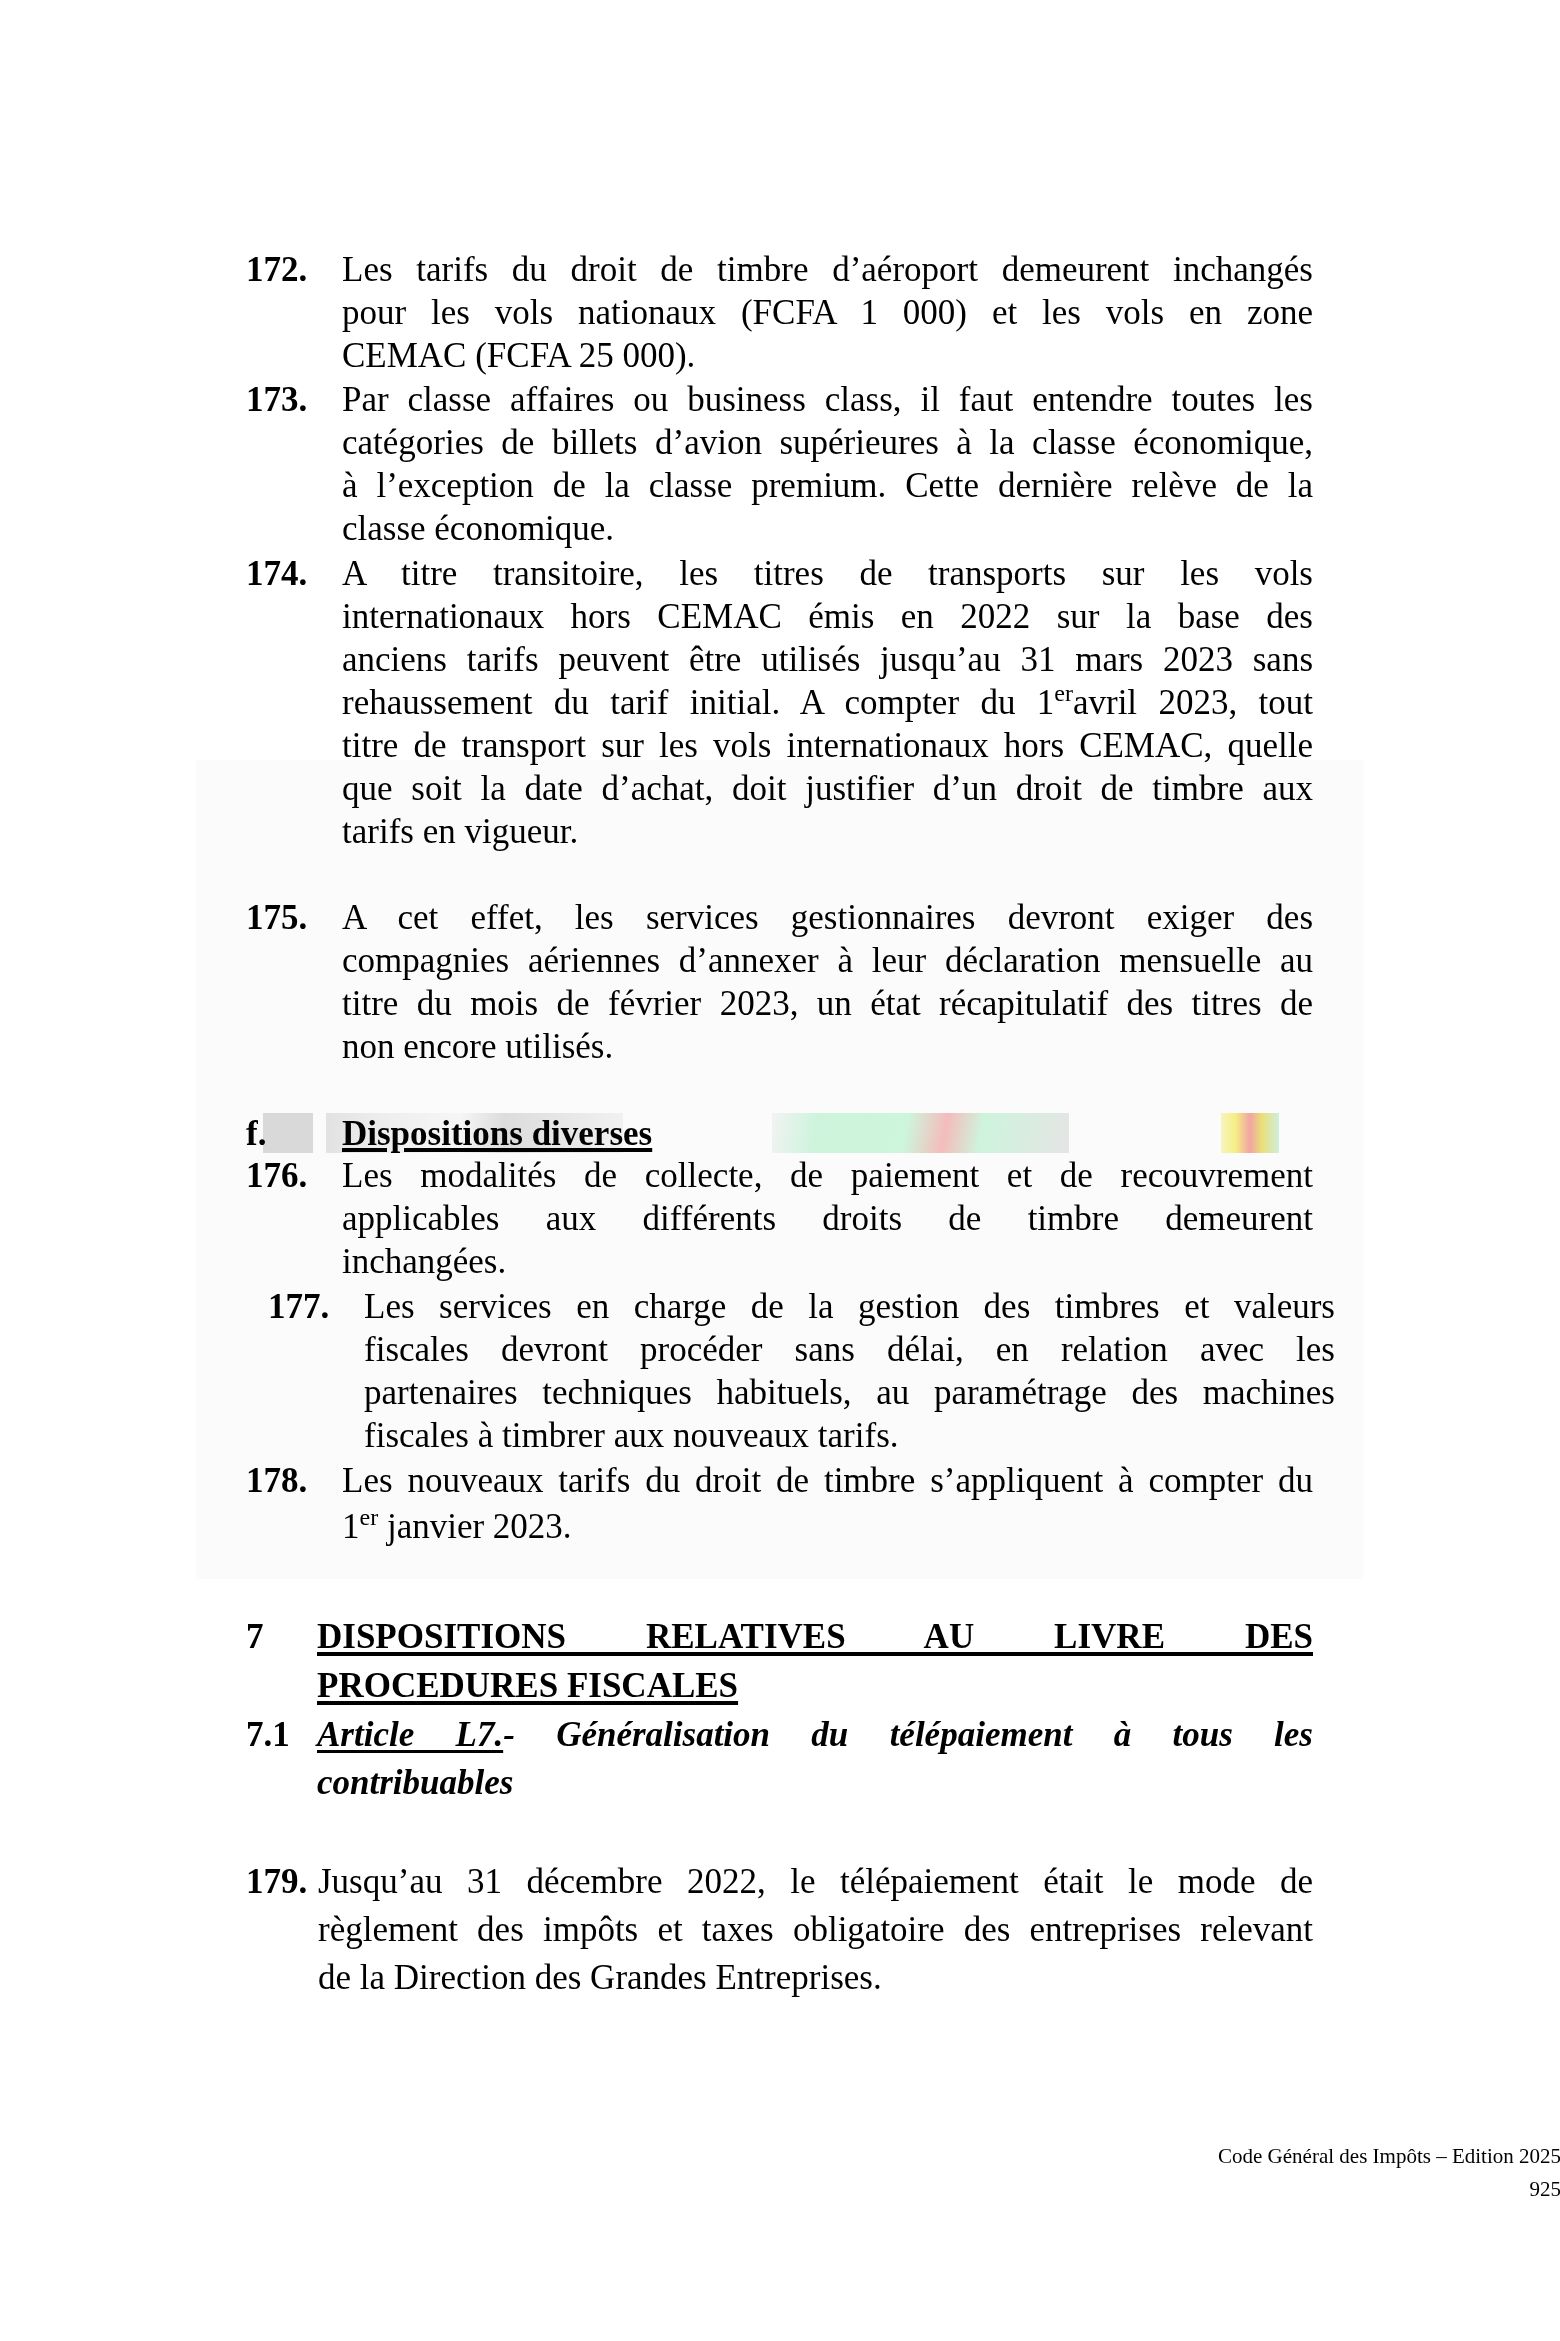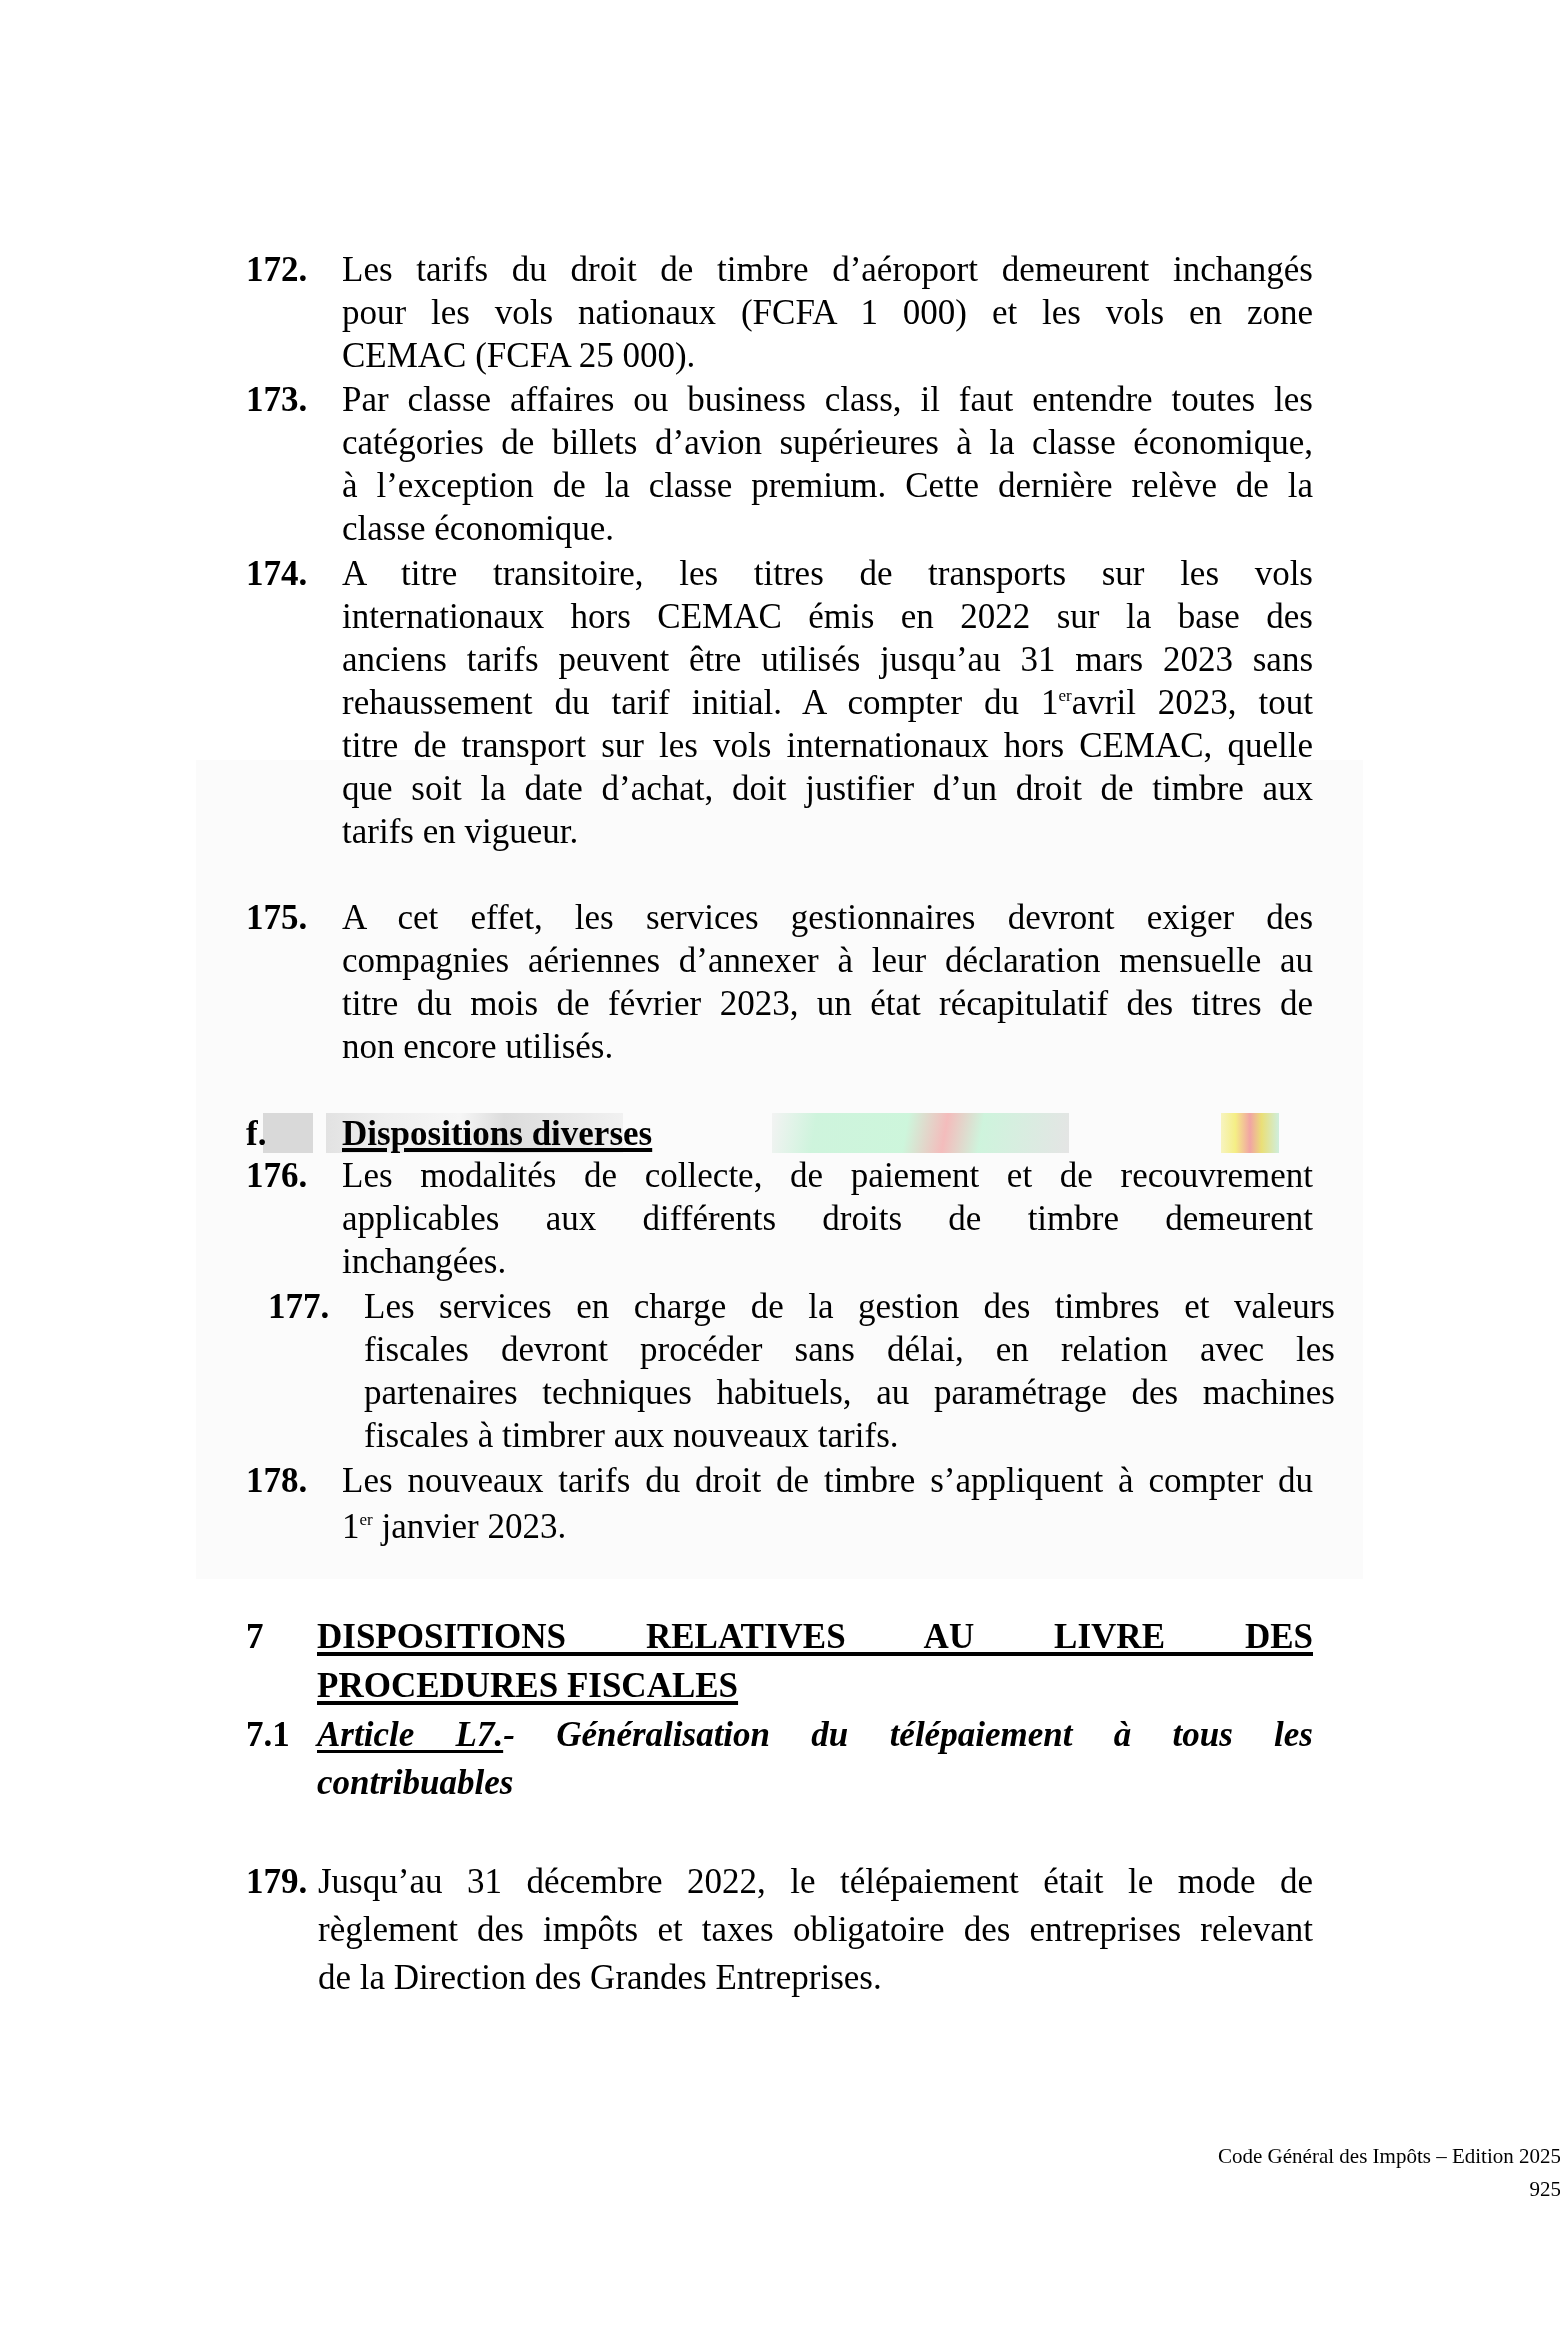--- a/index.html
+++ b/index.html
@@ -16,21 +16,21 @@
   .art-flag { left:1221px; width:58px; background:linear-gradient(90deg,#f7f4c0 0%,#f5ee85 25%,#f1a4a4 50%,#eadf77 70%,#cfeedd 100%); }
 
   .content { position:absolute; left:0; top:0; width:1561px; z-index:1; }
 
   .item { position:absolute; left:246px; width:1067px; font-size:35px; line-height:43px; }
   .item .num { position:absolute; left:0; top:0; font-weight:bold; }
   .item .txt { margin-left:96px; text-align:justify; text-align-last:left; }
   .item.narrow .txt { margin-left:72px; }
   .item .line { display:block; text-align:justify; text-align-last:justify; }
   .item .line.last { text-align-last:left; }
-  sup { font-size:17px; line-height:0; vertical-align:super; }
+  sup { font-size:24px; line-height:0; vertical-align:super; }
 
   .subhead { position:absolute; left:246px; width:1067px; font-size:35px; line-height:43px; font-weight:bold; }
   .subhead .letter { position:absolute; left:0; top:0; }
   .subhead .title { margin-left:96px; text-decoration:underline; text-decoration-thickness:4.1px; text-underline-offset:3.3px; }
 
   .section { position:absolute; left:246px; width:1067px; font-size:35px; line-height:49px; font-weight:bold; }
   .section .num { position:absolute; left:0; top:0; }
   .section .title { margin-left:71px; }
   .section .title .line { display:block; text-align:justify; text-align-last:justify; text-decoration:underline; text-decoration-thickness:4.1px; text-underline-offset:4.1px; }
   .section .title .line.last { text-align-last:left; }

